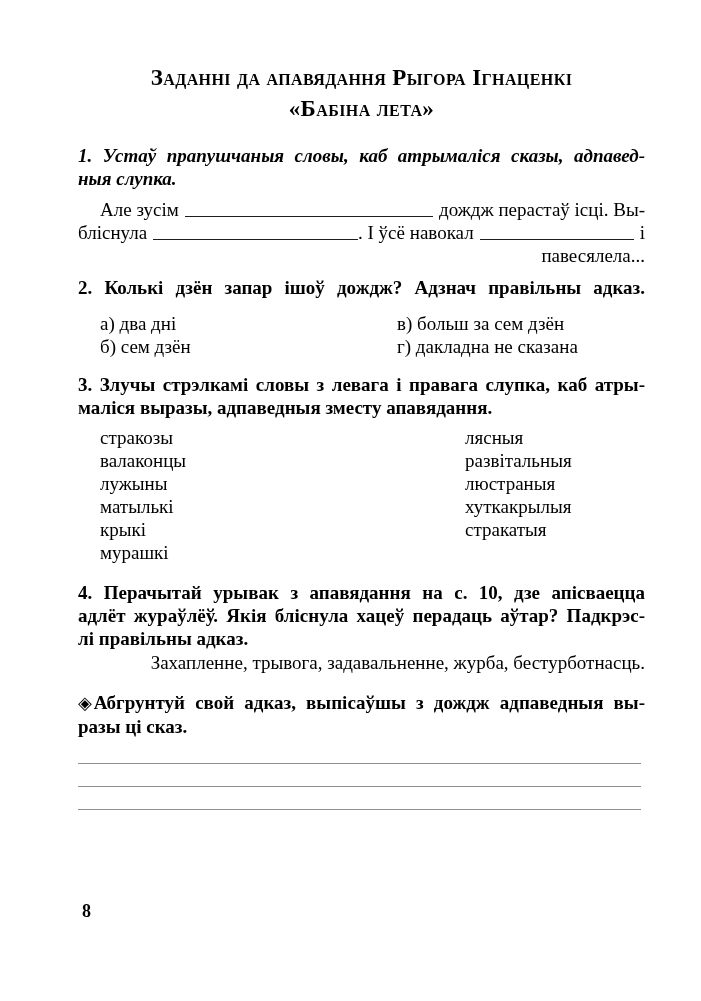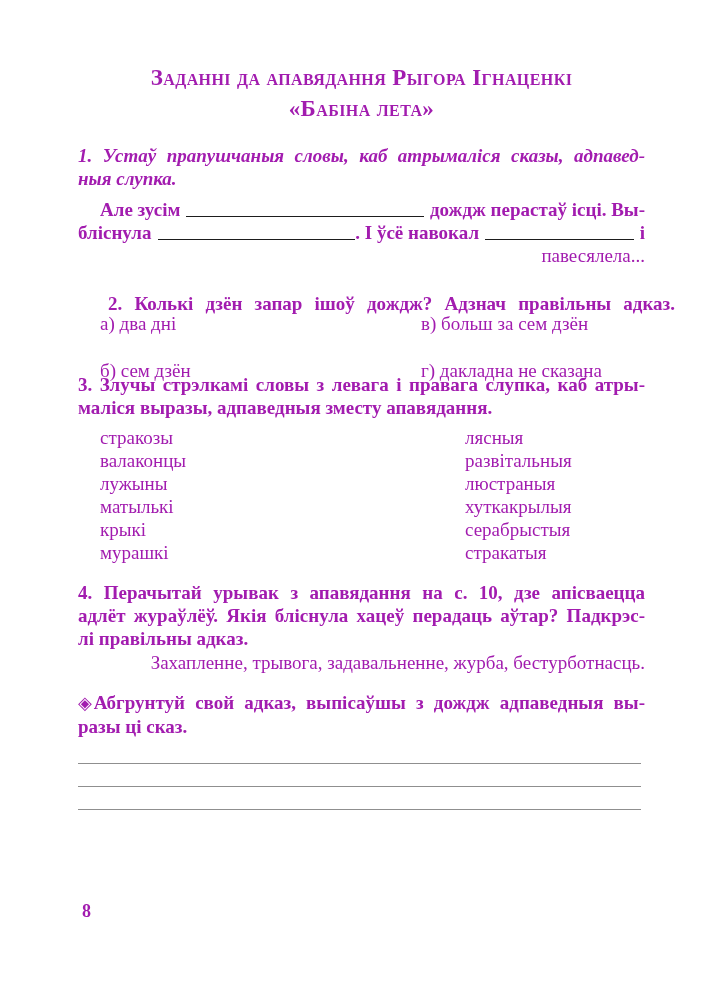--- a/index.html
+++ b/index.html
@@ -1,54 +1,54 @@
 <!DOCTYPE html>
 <html><head>
 <meta charset="utf-8">
 <style>
   html,body{margin:0;padding:0;background:#e8e8e8;}
   .page{
     position:relative;
     width:701px;height:1001px;
     background:#ffffff;
     font-family:"Liberation Serif","DejaVu Serif",serif;
-    color:#a21caf;
+    color:#000000;
     overflow:hidden;
     margin:0 auto;
   }
   .content-block{position:absolute;left:78px;width:567px;}
   .title{
     text-align:center;
     font-weight:bold;
     font-variant:small-caps;
     font-size:23px;
     line-height:31px;
     letter-spacing:0.4px;
   }
   .task-heading{
     font-weight:bold;
     font-size:19px;
     line-height:23px;
   }
   .body-text{font-size:19px;line-height:23px;text-align:right;}
   .just{text-align:justify;text-align-last:justify;}
-  .fill-line{display:flex;align-items:flex-end;font-size:19px;line-height:23px;height:23px;font-weight:bold;}
+  .fill-line{display:flex;align-items:flex-end;font-size:19px;line-height:23px;height:23px;}
   .fill-line .t{white-space:nowrap;}
   .blank{
     align-self:flex-end;
     margin-bottom:4px;
     border-bottom:1.5px solid #1d1d1d;
     height:0;
   }
   .indent{margin-left:22px;}
   .options-grid{
     display:grid;
     grid-template-columns:297px auto;
     padding-left:22px;
-    font-size:19px;line-height:23px;gap:24px;
+    font-size:19px;line-height:23px;
   }
   .cols{display:flex;font-size:19px;line-height:23px;}
   .col-left{margin-left:22px;width:333px;}
   .col-right{flex:1;}
   .col-item{height:23px;}
   .diamond{font-size:18px;margin-right:2px;}
   .writing-line{
     position:absolute;left:78px;width:563px;
     border-bottom:1.5px solid #8f8f8f;
     height:0;
@@ -82,21 +82,21 @@
     <div class="fill-line">
       <span class="t">бліснула</span>
       <span class="blank" style="flex:1.33;margin-left:6px;"></span>
       <span class="t">. І ўсё навокал</span>
       <span class="blank" style="flex:1;margin-left:6px;margin-right:6px;"></span>
       <span class="t">і</span>
     </div>
     <div class="body-text">павесялела...</div>
   </div>
 
-  <div class="content-block task-heading just" style="top:292px;margin-left:30px;">2. Колькі дзён запар ішоў дождж? Адзнач правільны адказ.</div>
+  <div class="content-block task-heading just" style="top:276px;">2. Колькі дзён запар ішоў дождж? Адзнач правільны адказ.</div>
   <div class="content-block options-grid" style="top:312px;">
     <span>а) два дні</span>
     <span>в) больш за сем дзён</span>
     <span>б) сем дзён</span>
     <span>г) дакладна не сказана</span>
   </div>
 
   <div class="content-block task-heading" style="top:373px;">
     <div class="just">3. Злучы стрэлкамі словы з левага і правага слупка, каб атры-</div>
     <div>маліся выразы, адпаведныя зместу апавядання.</div>
@@ -108,21 +108,20 @@
       <div class="col-item">лужыны</div>
       <div class="col-item">матылькі</div>
       <div class="col-item">крыкі</div>
       <div class="col-item">мурашкі</div>
     </div>
     <div class="col-right">
       <div class="col-item">лясныя</div>
       <div class="col-item">развітальныя</div>
       <div class="col-item">люстраныя</div>
       <div class="col-item">хуткакрылыя</div>
-      <div class="col-item">серабрыстыя</div>
       <div class="col-item">стракатыя</div>
     </div>
   </div>
 
   <div class="content-block task-heading" style="top:581px;">
     <div class="just">4. Перачытай урывак з апавядання на с. 10, дзе апісваецца</div>
     <div class="just">адлёт жураўлёў. Якія бліснула хацеў перадаць аўтар? Падкрэс-</div>
     <div>лі правільны адказ.</div>
   </div>
   <div class="content-block body-text indent" style="top:651px;width:545px;">Захапленне, трывога, задавальненне, журба, бестурботнасць.</div>

